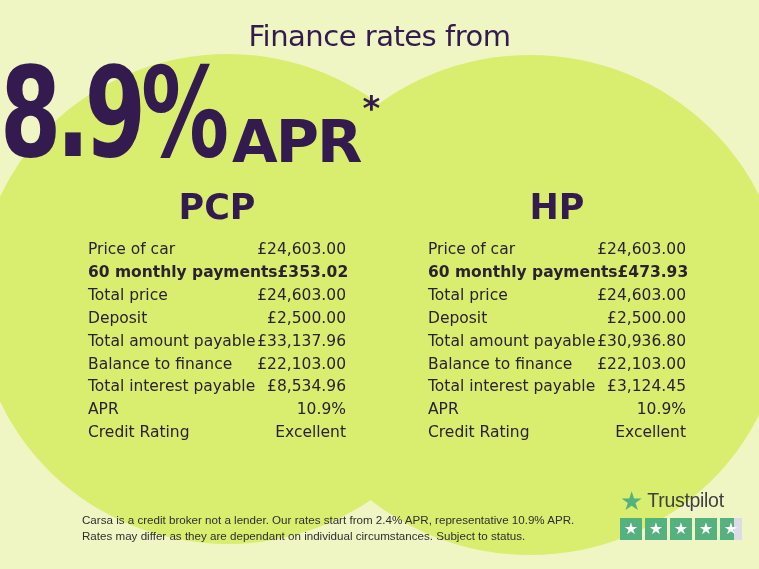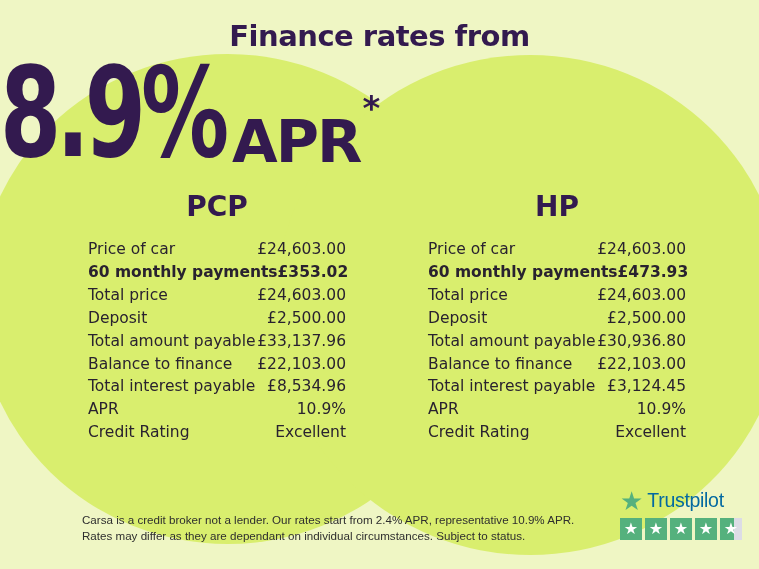--- a/index.html
+++ b/index.html
@@ -20,21 +20,21 @@
     overflow:hidden;
     font-family:"DejaVu Sans", sans-serif;
   }
   .ellipse{position:absolute;border-radius:50%;background:var(--accent-green);}
   .ellipse.left{left:-23px;top:54px;width:501px;height:490px;}
   .ellipse.right{left:275px;top:55px;width:510px;height:500px;}
 
   .title{
     position:absolute;top:19px;left:0;right:0;
     text-align:center;
-    font-size:29px;font-weight:bold;letter-spacing:-0.5px;
+    font-size:29px;font-weight:normal;letter-spacing:-0.5px;
     color:var(--brand-purple);
   }
   .rate-line{
     position:absolute;top:0;left:0;right:0;height:165px;
     display:flex;justify-content:flex-start;align-items:flex-end;
     color:var(--brand-purple);
   }
   .rate{
     font-size:88px;font-weight:bold;line-height:0.82;letter-spacing:-5px;
     display:inline-block;transform:scaleY(1.42);transform-origin:bottom;
@@ -47,21 +47,21 @@
     font-size:34px;font-weight:bold;line-height:1;
     display:inline-block;margin-left:2px;
     position:relative;top:-40px;
   }
 
   .col{position:absolute;top:189px;width:258px;color:var(--table-text);}
   .col.pcp{left:88px;}
   .col.hp{left:428px;}
   .col h2{
     text-align:center;
-    font-size:28px;font-weight:bold;letter-spacing:0px;
+    font-size:35px;font-weight:bold;letter-spacing:0px;
     color:var(--brand-purple);
     margin-bottom:13px;line-height:36px;
   }
   .row{
     display:flex;justify-content:space-between;align-items:baseline;
     font-size:15.5px;line-height:22.9px;
     white-space:nowrap;
   }
   .row.bold{font-weight:bold;align-items:flex-end;}
 
@@ -74,21 +74,21 @@
 
   .trustpilot{position:absolute;left:620px;top:489px;cursor:pointer;}
   .tp-logo{display:flex;align-items:center;}
   .tp-star{
     color:var(--trustpilot-green);
     font-size:26px;line-height:22px;
   }
   .tp-name{
     font-family:"Liberation Sans", sans-serif;
     font-size:19.5px;font-weight:500;letter-spacing:-0.3px;
-    color:#0369a1;margin-left:4px;
+    color:#404040;margin-left:4px;
   }
   .tp-rating{display:flex;gap:3px;margin-top:6px;}
   .tp-box{
     width:22px;height:22px;
     background:var(--trustpilot-green);
     display:flex;align-items:center;justify-content:center;
     flex:none;
   }
   .tp-box.half{
     background:linear-gradient(90deg, var(--trustpilot-green) 0 62%, var(--trustpilot-gray) 62% 100%);

